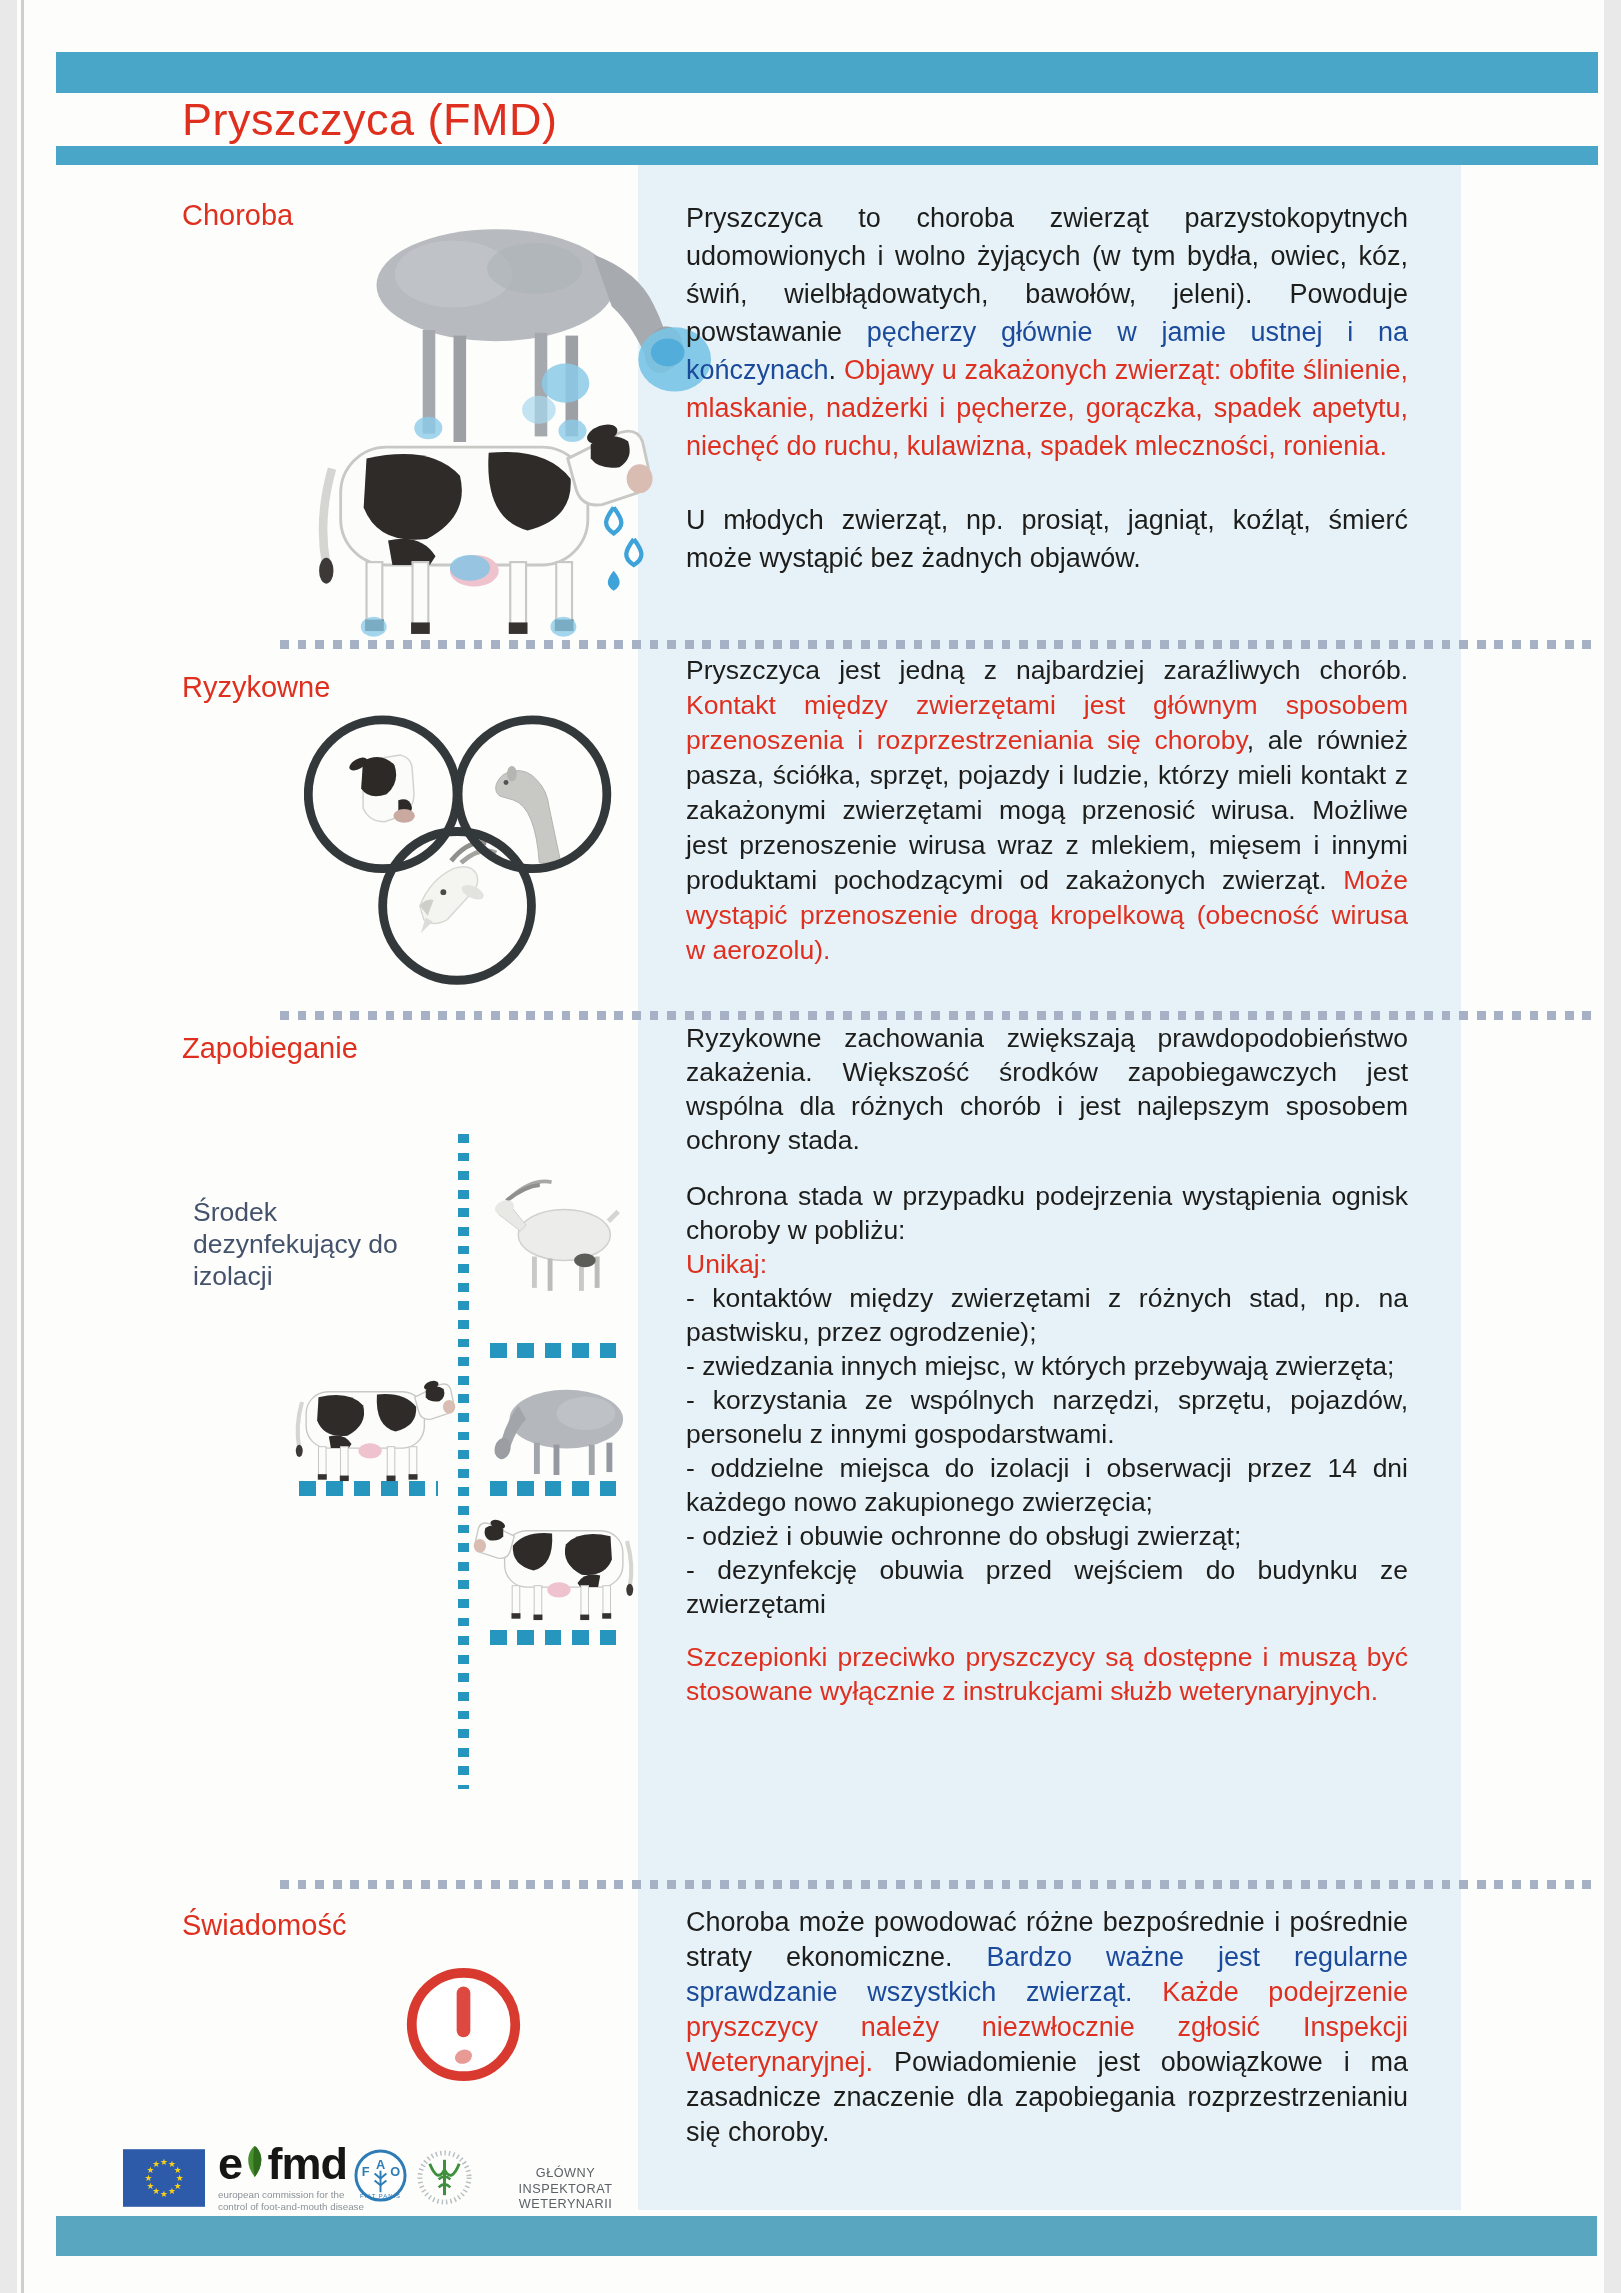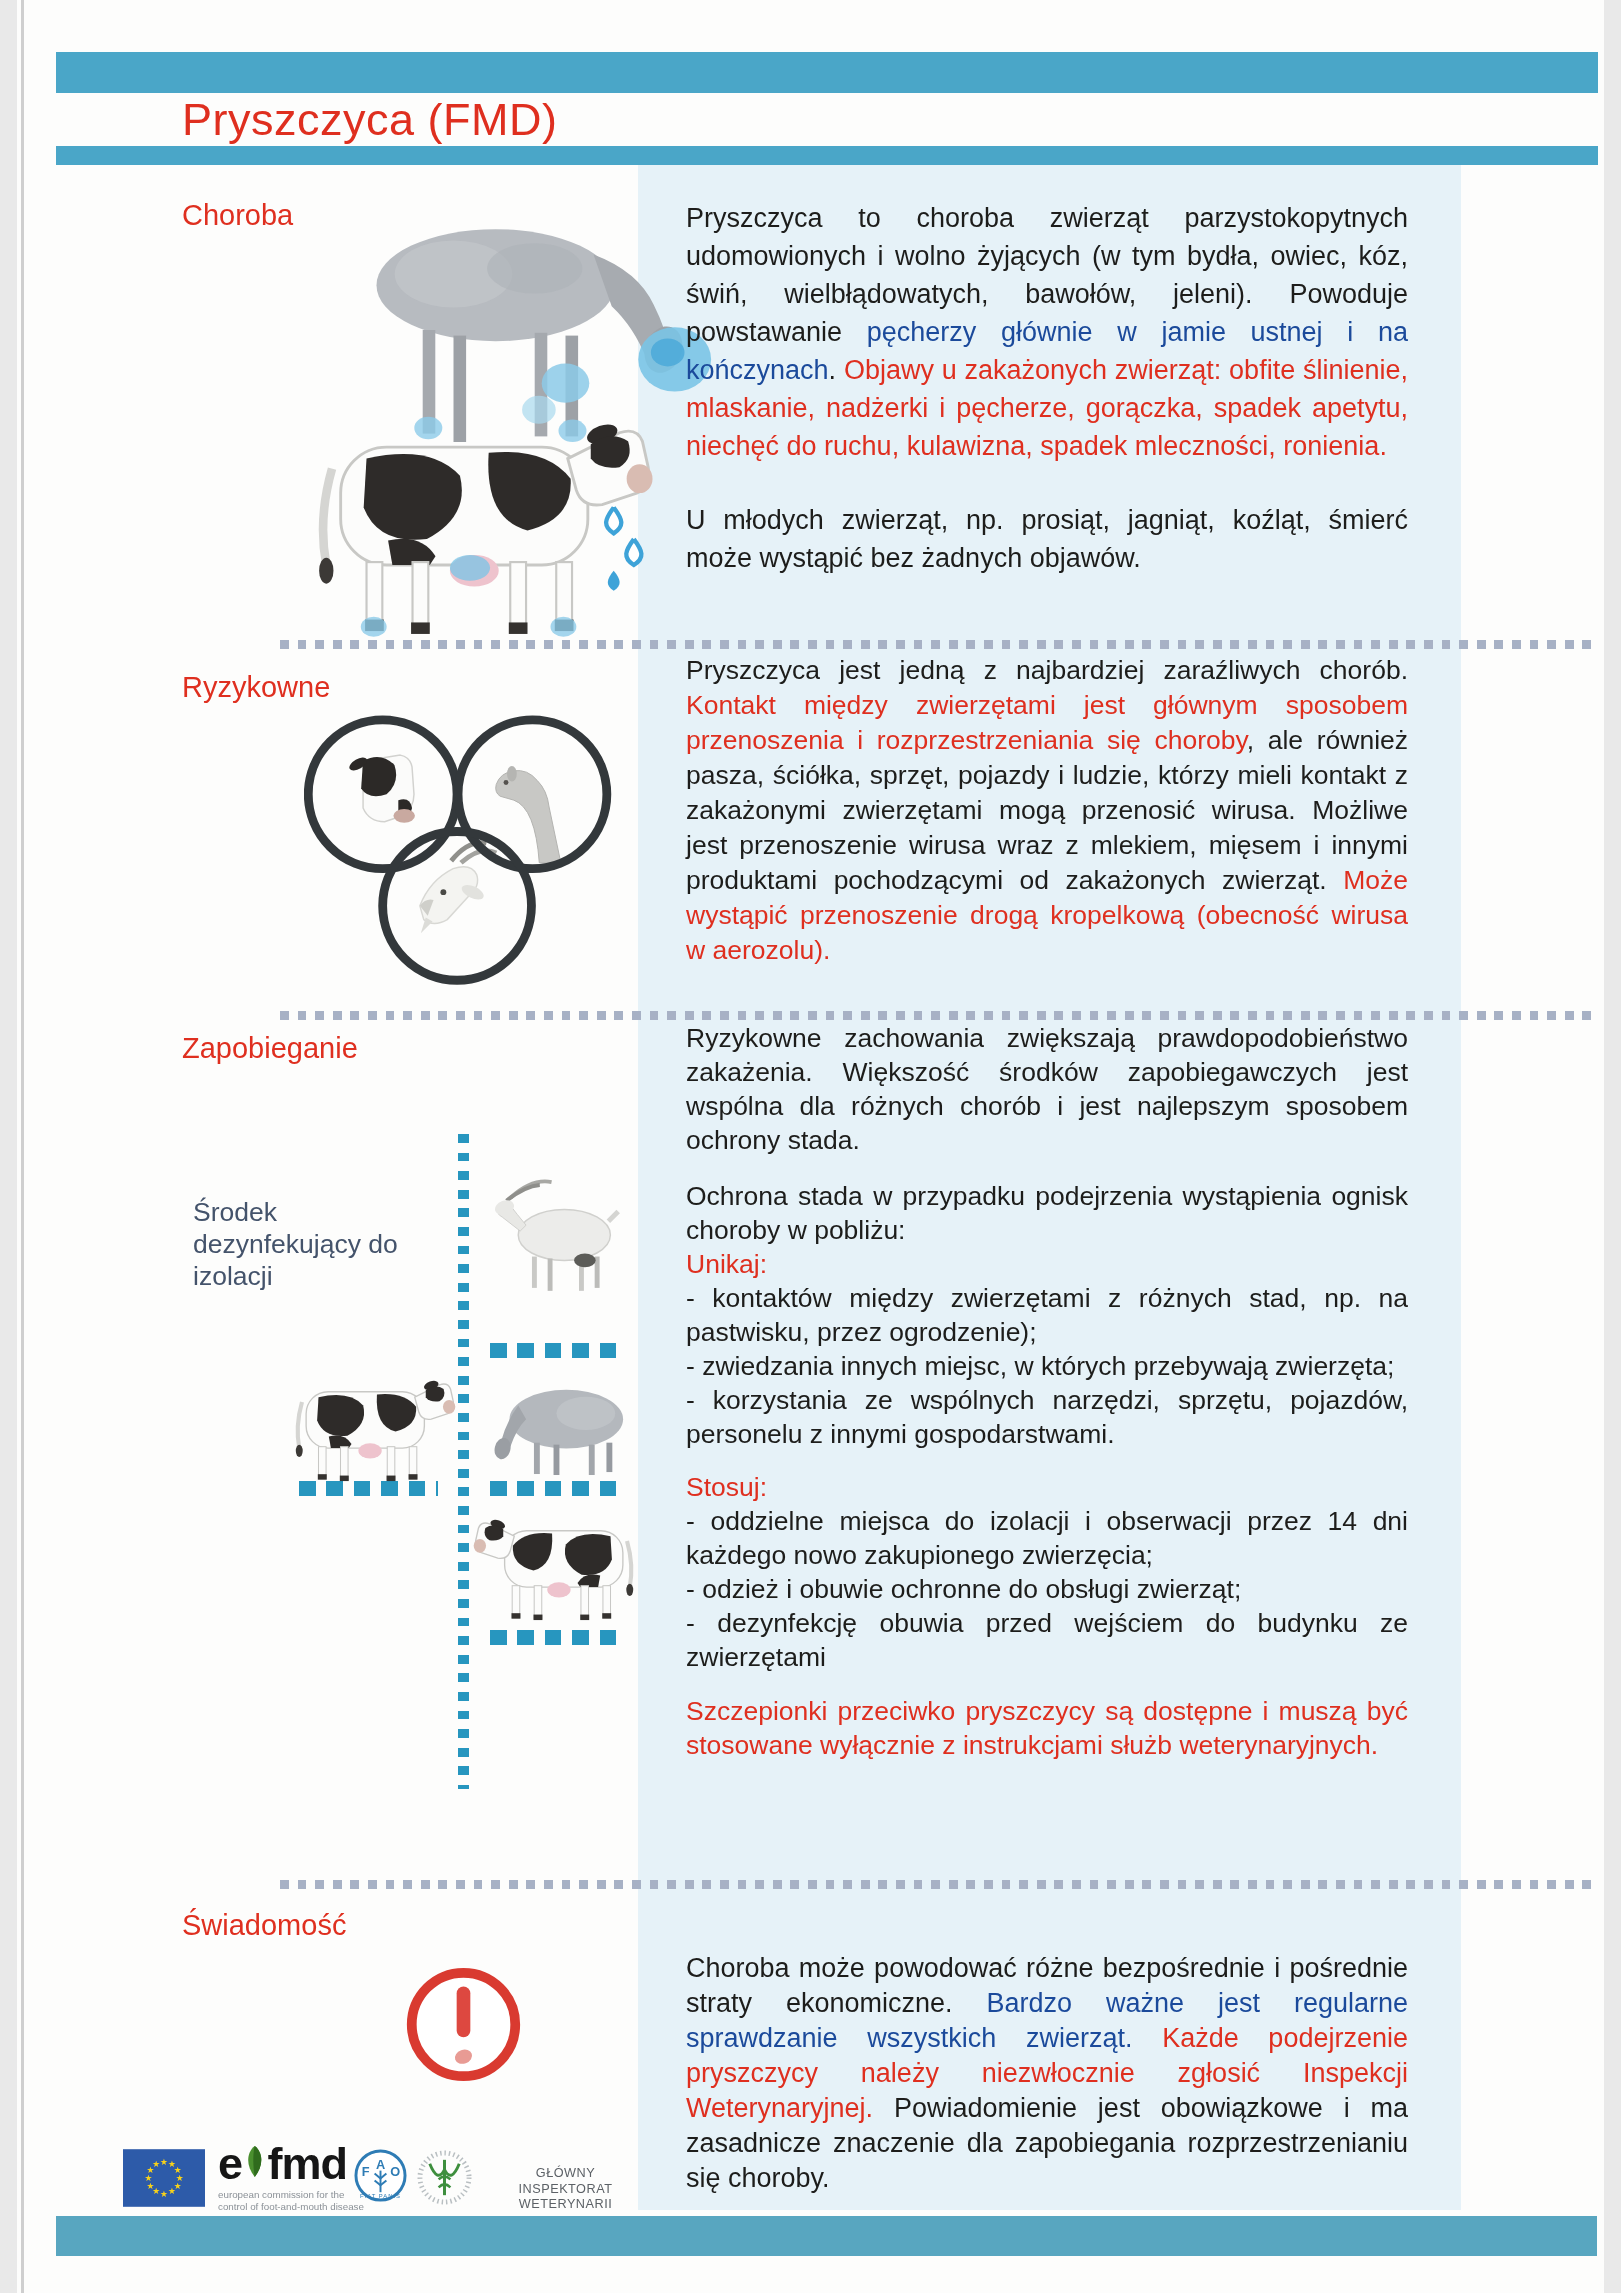--- a/index.html
+++ b/index.html
@@ -33,21 +33,21 @@
     background:repeating-linear-gradient(90deg,var(--teal_dash) 0 16.7px,transparent 16.7px 27.4px);}
   .hd1{left:473px;top:1343px;} .hd2{left:282px;top:1481px;width:139px;}
   .hd3{left:473px;top:1481px;} .hd4{left:473px;top:1630px;}
   .textblock{position:absolute;left:669px;width:722px;color:var(--ink);text-align:justify;}
   .textblock p{margin:0;}
   .tb1{top:199px;font-size:27px;line-height:38px;}
   .tb1 p + p{margin-top:36px;}
   .tb2{top:653px;font-size:26.5px;line-height:35px;}
   .tb3{top:1021px;font-size:26.5px;line-height:34px;}
   .tb3 p.mt22{margin-top:21.6px;} .tb3 p.mt20{margin-top:19.6px;}
-  .tb4{top:1951px;font-size:27px;line-height:35px;}
+  .tb4{top:1905px;font-size:27px;line-height:35px;}
   .sg-k{color:var(--ink);} .sg-r{color:var(--red);} .sg-b{color:var(--blue);}
   .art{position:absolute;}
   .eu-flag{position:absolute;left:106px;top:2149px;}
   .eufmd{position:absolute;left:201px;top:2141px;width:255px;}
   .eufmd-word{font-size:45px;font-weight:bold;color:#161616;line-height:45px;letter-spacing:-1px;display:flex;align-items:center;}
   .eufmd-word .leaf{margin:0 1px 3.9px 1px;}
   .eufmd-tag{margin-top:2.9px;font-size:9.8px;line-height:11.8px;color:#8b9197;}
   .fao{position:absolute;left:336px;top:2147px;}
   .giw-logo{position:absolute;left:400px;top:2150px;}
   .giw-text{position:absolute;left:470px;top:2166px;width:157px;text-align:center;
@@ -208,21 +208,20 @@
     <p><span class="sg-k">Pryszczyca jest jedną z najbardziej zaraźliwych chorób. </span><span class="sg-r">Kontakt między zwierzętami jest głównym sposobem przenoszenia i rozprzestrzeniania się choroby</span><span class="sg-k">, ale również pasza, ściółka, sprzęt, pojazdy i ludzie, którzy mieli kontakt z zakażonymi zwierzętami mogą przenosić wirusa. Możliwe jest przenoszenie wirusa wraz z mlekiem, mięsem i innymi produktami pochodzącymi od zakażonych zwierząt. </span><span class="sg-r">Może wystąpić przenoszenie drogą kropelkową (obecność wirusa w aerozolu).</span></p>
   </div>
 
   <div class="textblock tb3">
     <p><span class="sg-k">Ryzykowne zachowania zwiększają prawdopodobieństwo zakażenia. Większość środków zapobiegawczych jest wspólna dla różnych chorób i jest najlepszym sposobem ochrony stada.</span></p>
     <p class="mt22"><span class="sg-k">Ochrona stada w przypadku podejrzenia wystąpienia ognisk choroby w pobliżu:</span></p>
     <p><span class="sg-r">Unikaj:</span></p>
     <p><span class="sg-k">- kontaktów między zwierzętami z różnych stad, np. na pastwisku, przez ogrodzenie);</span></p>
     <p><span class="sg-k">- zwiedzania innych miejsc, w których przebywają zwierzęta;</span></p>
     <p><span class="sg-k">- korzystania ze wspólnych narzędzi, sprzętu, pojazdów, personelu z innymi gospodarstwami.</span></p>
-    <p class="mt20"><span class="sg-r">Stosuj:</span></p>
     <p><span class="sg-k">- oddzielne miejsca do izolacji i obserwacji przez 14 dni każdego nowo zakupionego zwierzęcia;</span></p>
     <p><span class="sg-k">- odzież i obuwie ochronne do obsługi zwierząt;</span></p>
     <p><span class="sg-k">- dezynfekcję obuwia przed wejściem do budynku ze zwierzętami</span></p>
     <p class="mt20"><span class="sg-r">Szczepionki przeciwko pryszczycy są dostępne i muszą być stosowane wyłącznie z instrukcjami służb weterynaryjnych.</span></p>
   </div>
 
   <div class="textblock tb4">
     <p><span class="sg-k">Choroba może powodować różne bezpośrednie i pośrednie straty ekonomiczne. </span><span class="sg-b">Bardzo ważne jest regularne sprawdzanie wszystkich zwierząt.</span><span class="sg-k"> </span><span class="sg-r">Każde podejrzenie pryszczycy należy niezwłocznie zgłosić Inspekcji Weterynaryjnej.</span><span class="sg-k"> Powiadomienie jest obowiązkowe i ma zasadnicze znaczenie dla zapobiegania rozprzestrzenianiu się choroby.</span></p>
   </div>
 

